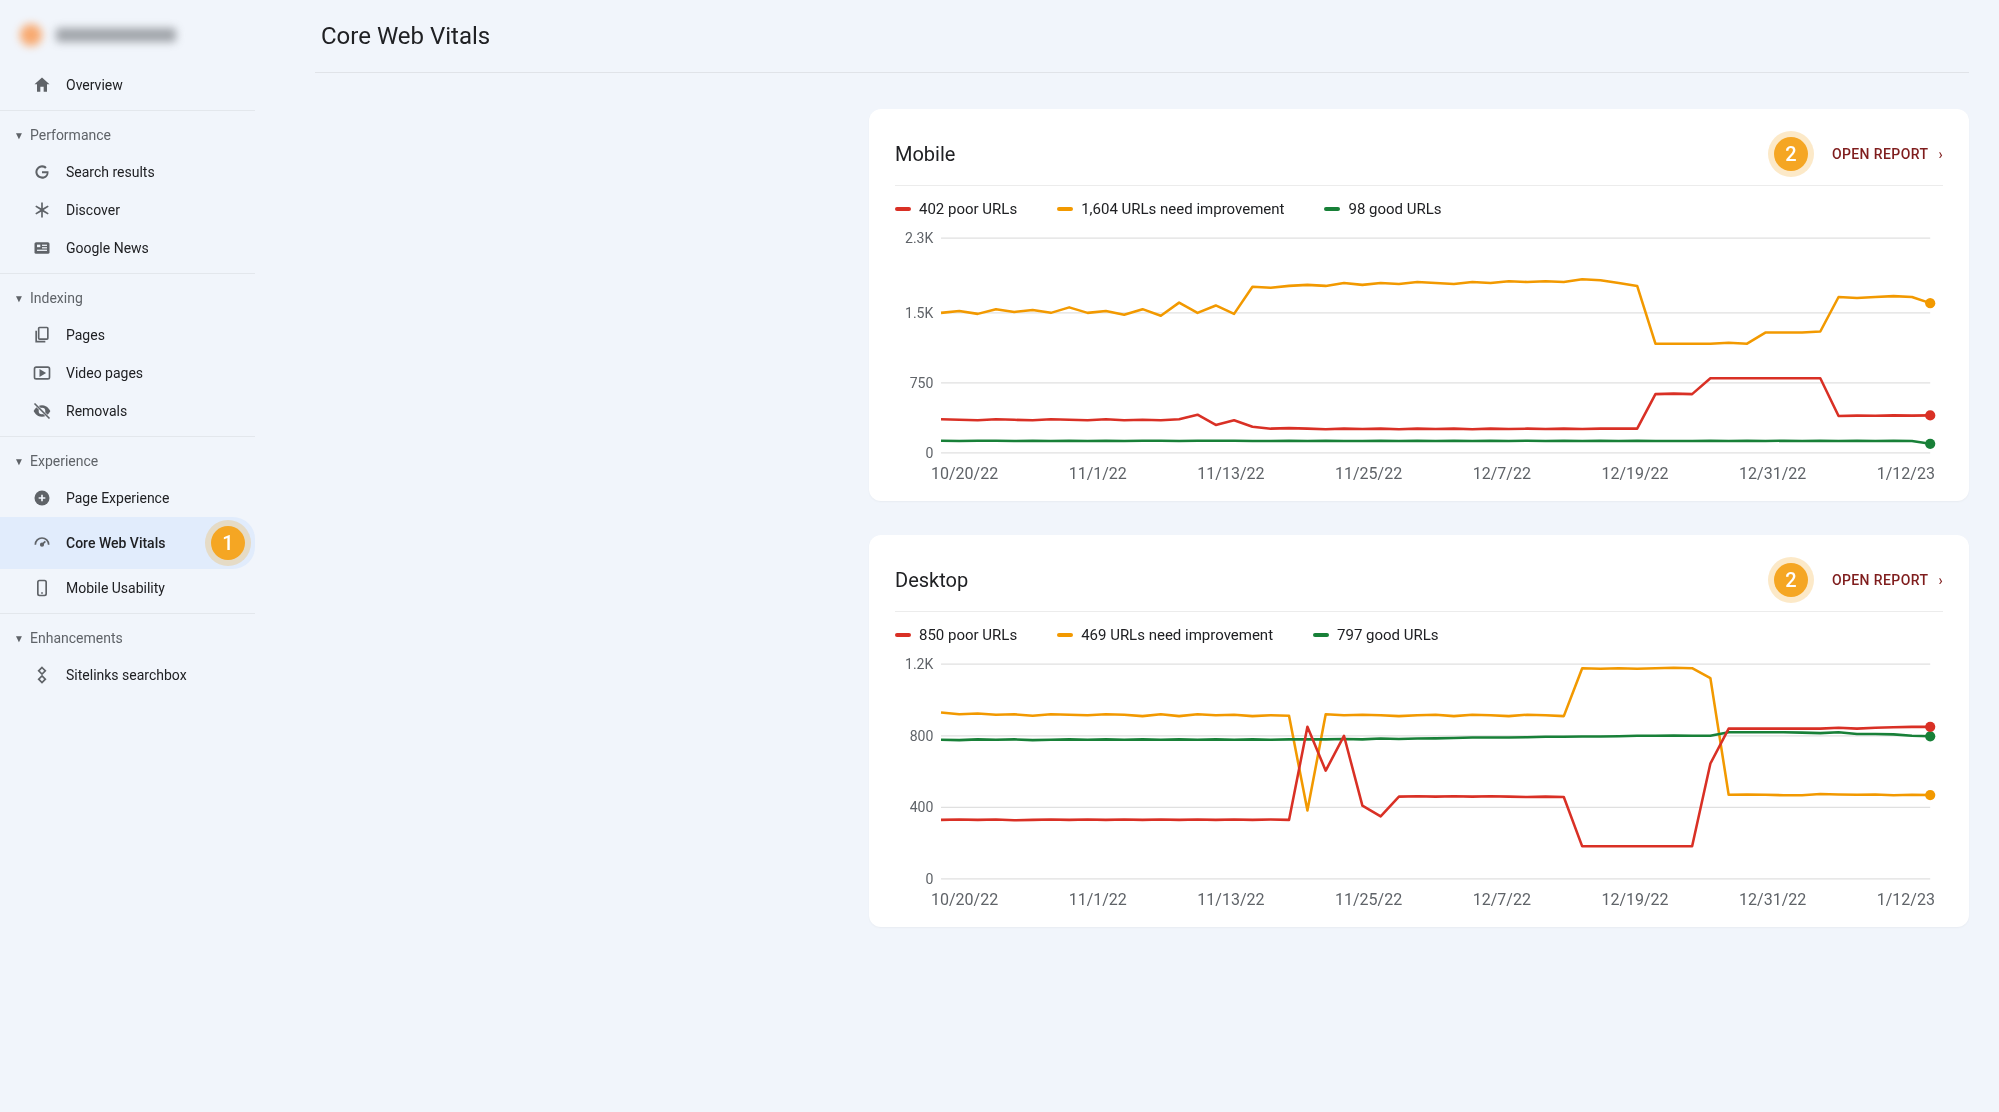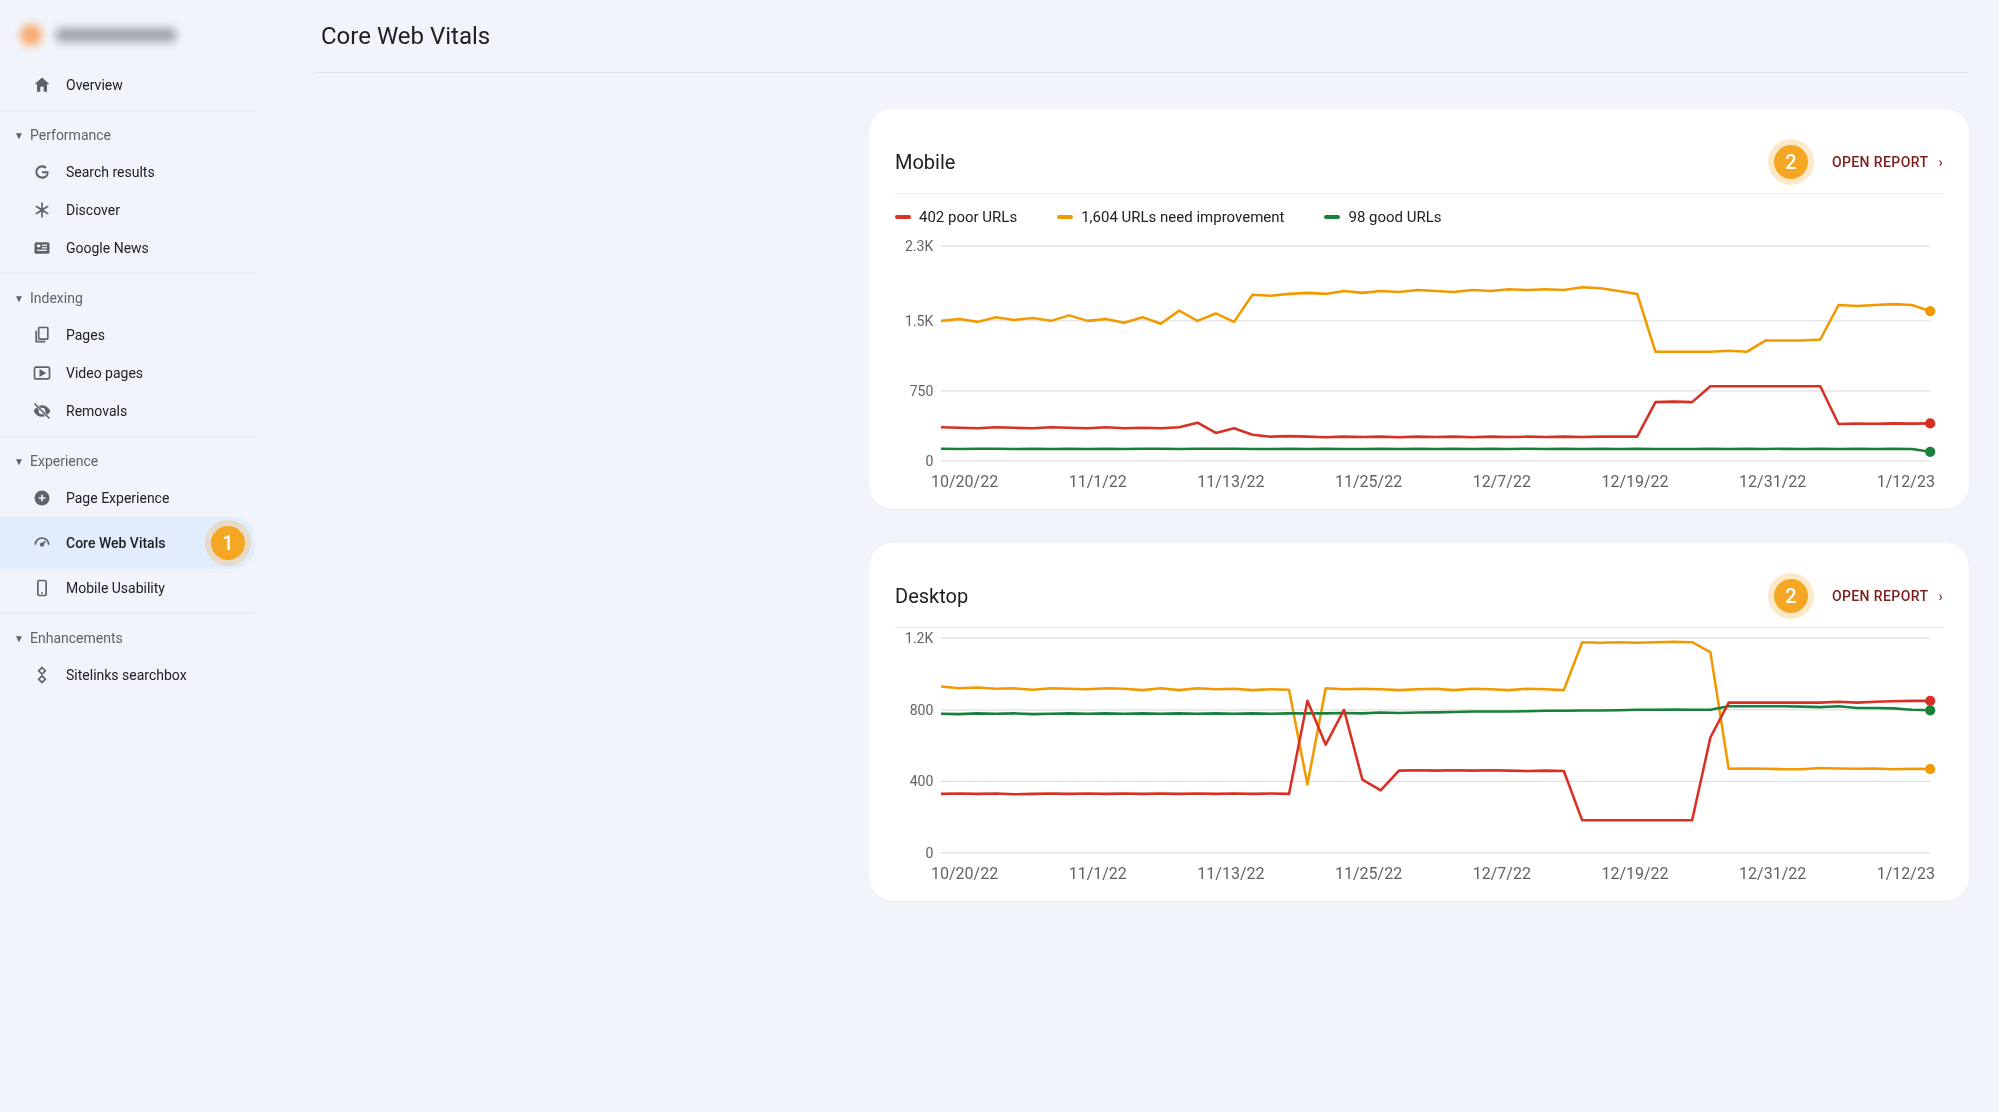--- a/index.html
+++ b/index.html
@@ -81,22 +81,22 @@
   }
   .page-title {
     font-size:24px; font-weight:400; color:#202124;
     padding:22px 0 22px 6px;
     border-bottom:1px solid #e0e3e8;
     margin-bottom:36px;
   }
   .cards { max-width:1100px; margin-left:auto; }
   .card {
     background:#fff;
-    border-radius:24px;
-    padding:36px 26px 18px 26px;
+    border-radius:12px;
+    padding:28px 26px 18px 26px;
     margin-bottom:34px;
     box-shadow: 0 1px 2px rgba(0,0,0,.04);
   }
   .card-header {
     display:flex; align-items:center;
     padding-bottom:14px;
     border-bottom:1px solid #ececec;
   }
   .card-title {
     font-size:20px; font-weight:400;
@@ -330,20 +330,34 @@
           <div class="card-header">
             <div class="card-title">Desktop</div>
             <div class="header-right">
               <span class="annot-badge">2</span>
               <a class="open-report">
                 <span>OPEN REPORT</span>
                 <span class="chev-r">›</span>
               </a>
             </div>
           </div>
+          <div class="legend">
+            <div class="legend-item">
+              <span class="legend-swatch" style="background: rgb(217, 48, 37);"></span>
+              <span>850 poor URLs</span>
+            </div>
+            <div class="legend-item">
+              <span class="legend-swatch" style="background: rgb(242, 153, 0);"></span>
+              <span>469 URLs need improvement</span>
+            </div>
+            <div class="legend-item">
+              <span class="legend-swatch" style="background: rgb(24, 128, 56);"></span>
+              <span>797 good URLs</span>
+            </div>
+          </div>
           <div class="chart-wrap">
             <svg class="chart" viewBox="0 0 820 180">
               <line x1="36" x2="810" y1="176" y2="176" stroke="#e0e0e0" stroke-width="1"></line>
               <text x="30" y="180" text-anchor="end" font-size="11" fill="#5f6368">0</text>
               <line x1="36" x2="810" y1="120" y2="120" stroke="#e0e0e0" stroke-width="1"></line>
               <text x="30" y="124" text-anchor="end" font-size="11" fill="#5f6368">400</text>
               <line x1="36" x2="810" y1="64" y2="64" stroke="#e0e0e0" stroke-width="1"></line>
               <text x="30" y="68" text-anchor="end" font-size="11" fill="#5f6368">800</text>
               <line x1="36" x2="810" y1="8" y2="8" stroke="#e0e0e0" stroke-width="1"></line>
               <text x="30" y="12" text-anchor="end" font-size="11" fill="#5f6368">1.2K</text>

